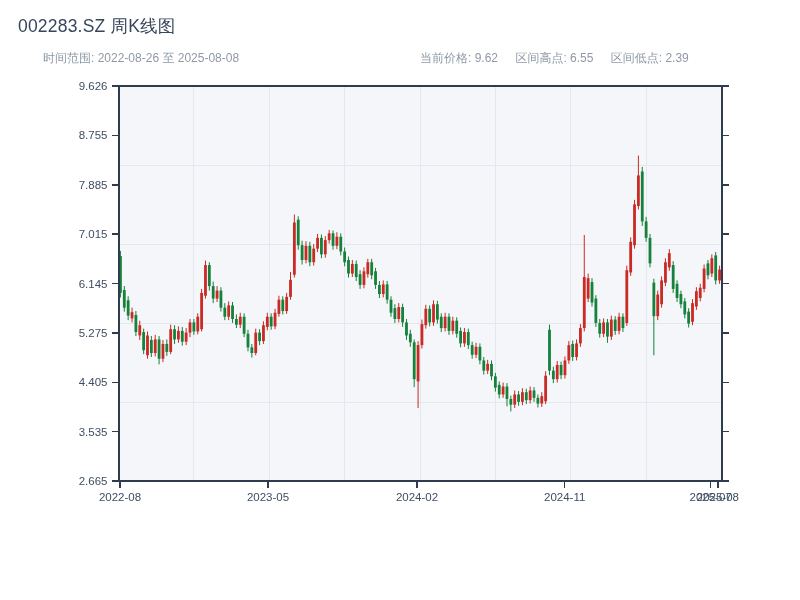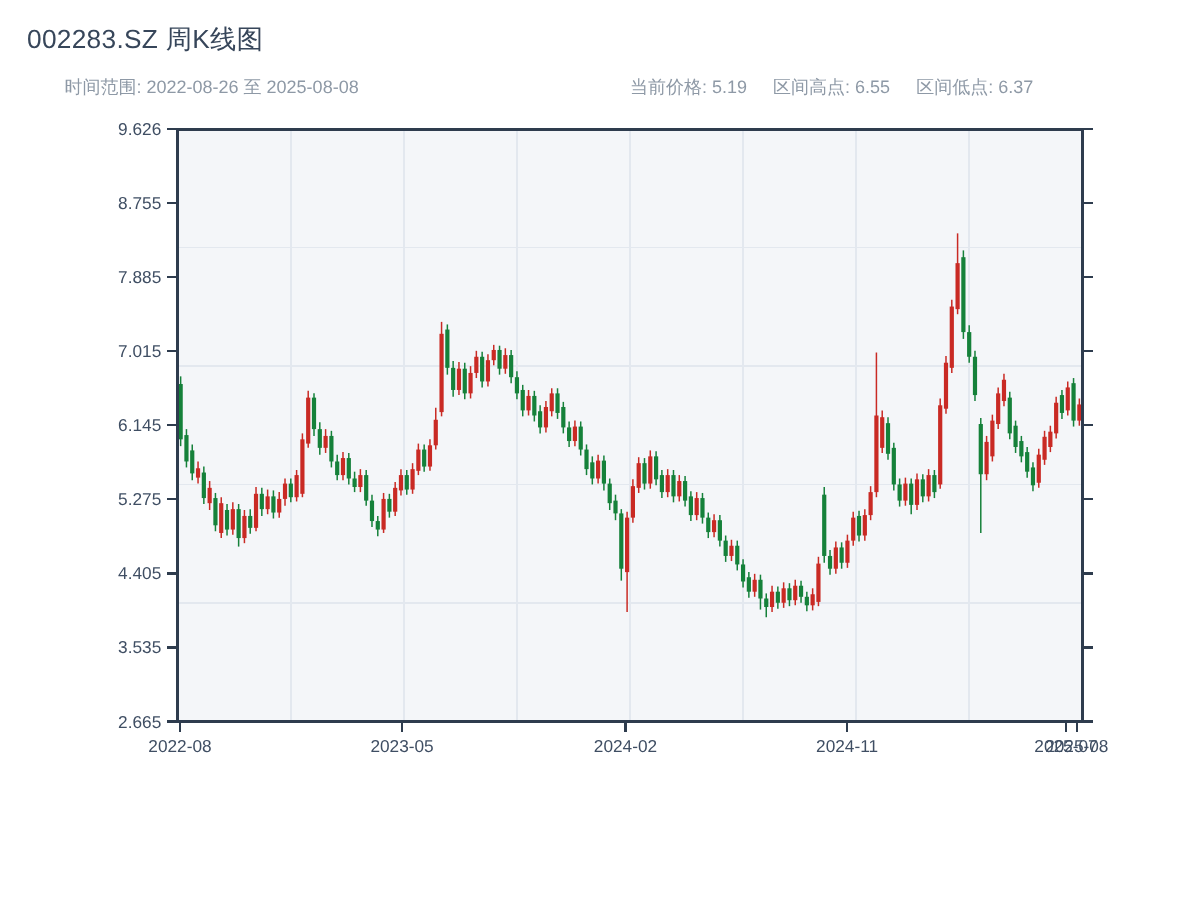--- a/index.html
+++ b/index.html
@@ -26,23 +26,23 @@
   .chart-wrap{position:absolute;left:0;top:0;}
 </style>
 </head>
 <body>
 
 <div class="page-title">002283.SZ 周K线图</div>
 
 <div class="sub-row">
   <div class="subtitle">时间范围: 2022-08-26 至 2025-08-08</div>
   <div class="stats">
-    <span>当前价格: 5.19</span>
+    <span>当前价格: 9.62</span>
     <span>区间高点: 6.55</span>
-    <span>区间低点: 6.37</span>
+    <span>区间低点: 2.39</span>
   </div>
 </div>
 
 <div class="chart-wrap">
   <svg id="chart-svg" width="800" height="600">
       <rect x="118.5" y="86" width="603" height="395" fill="#f4f6f9"></rect>
       <line x1="118.5" y1="165" x2="721.5" y2="165" stroke="#e3e8ef" stroke-width="1" shape-rendering="crispEdges"></line>
       <line x1="118.5" y1="244" x2="721.5" y2="244" stroke="#e3e8ef" stroke-width="1" shape-rendering="crispEdges"></line>
       <line x1="118.5" y1="323" x2="721.5" y2="323" stroke="#e3e8ef" stroke-width="1" shape-rendering="crispEdges"></line>
       <line x1="118.5" y1="402" x2="721.5" y2="402" stroke="#e3e8ef" stroke-width="1" shape-rendering="crispEdges"></line>

